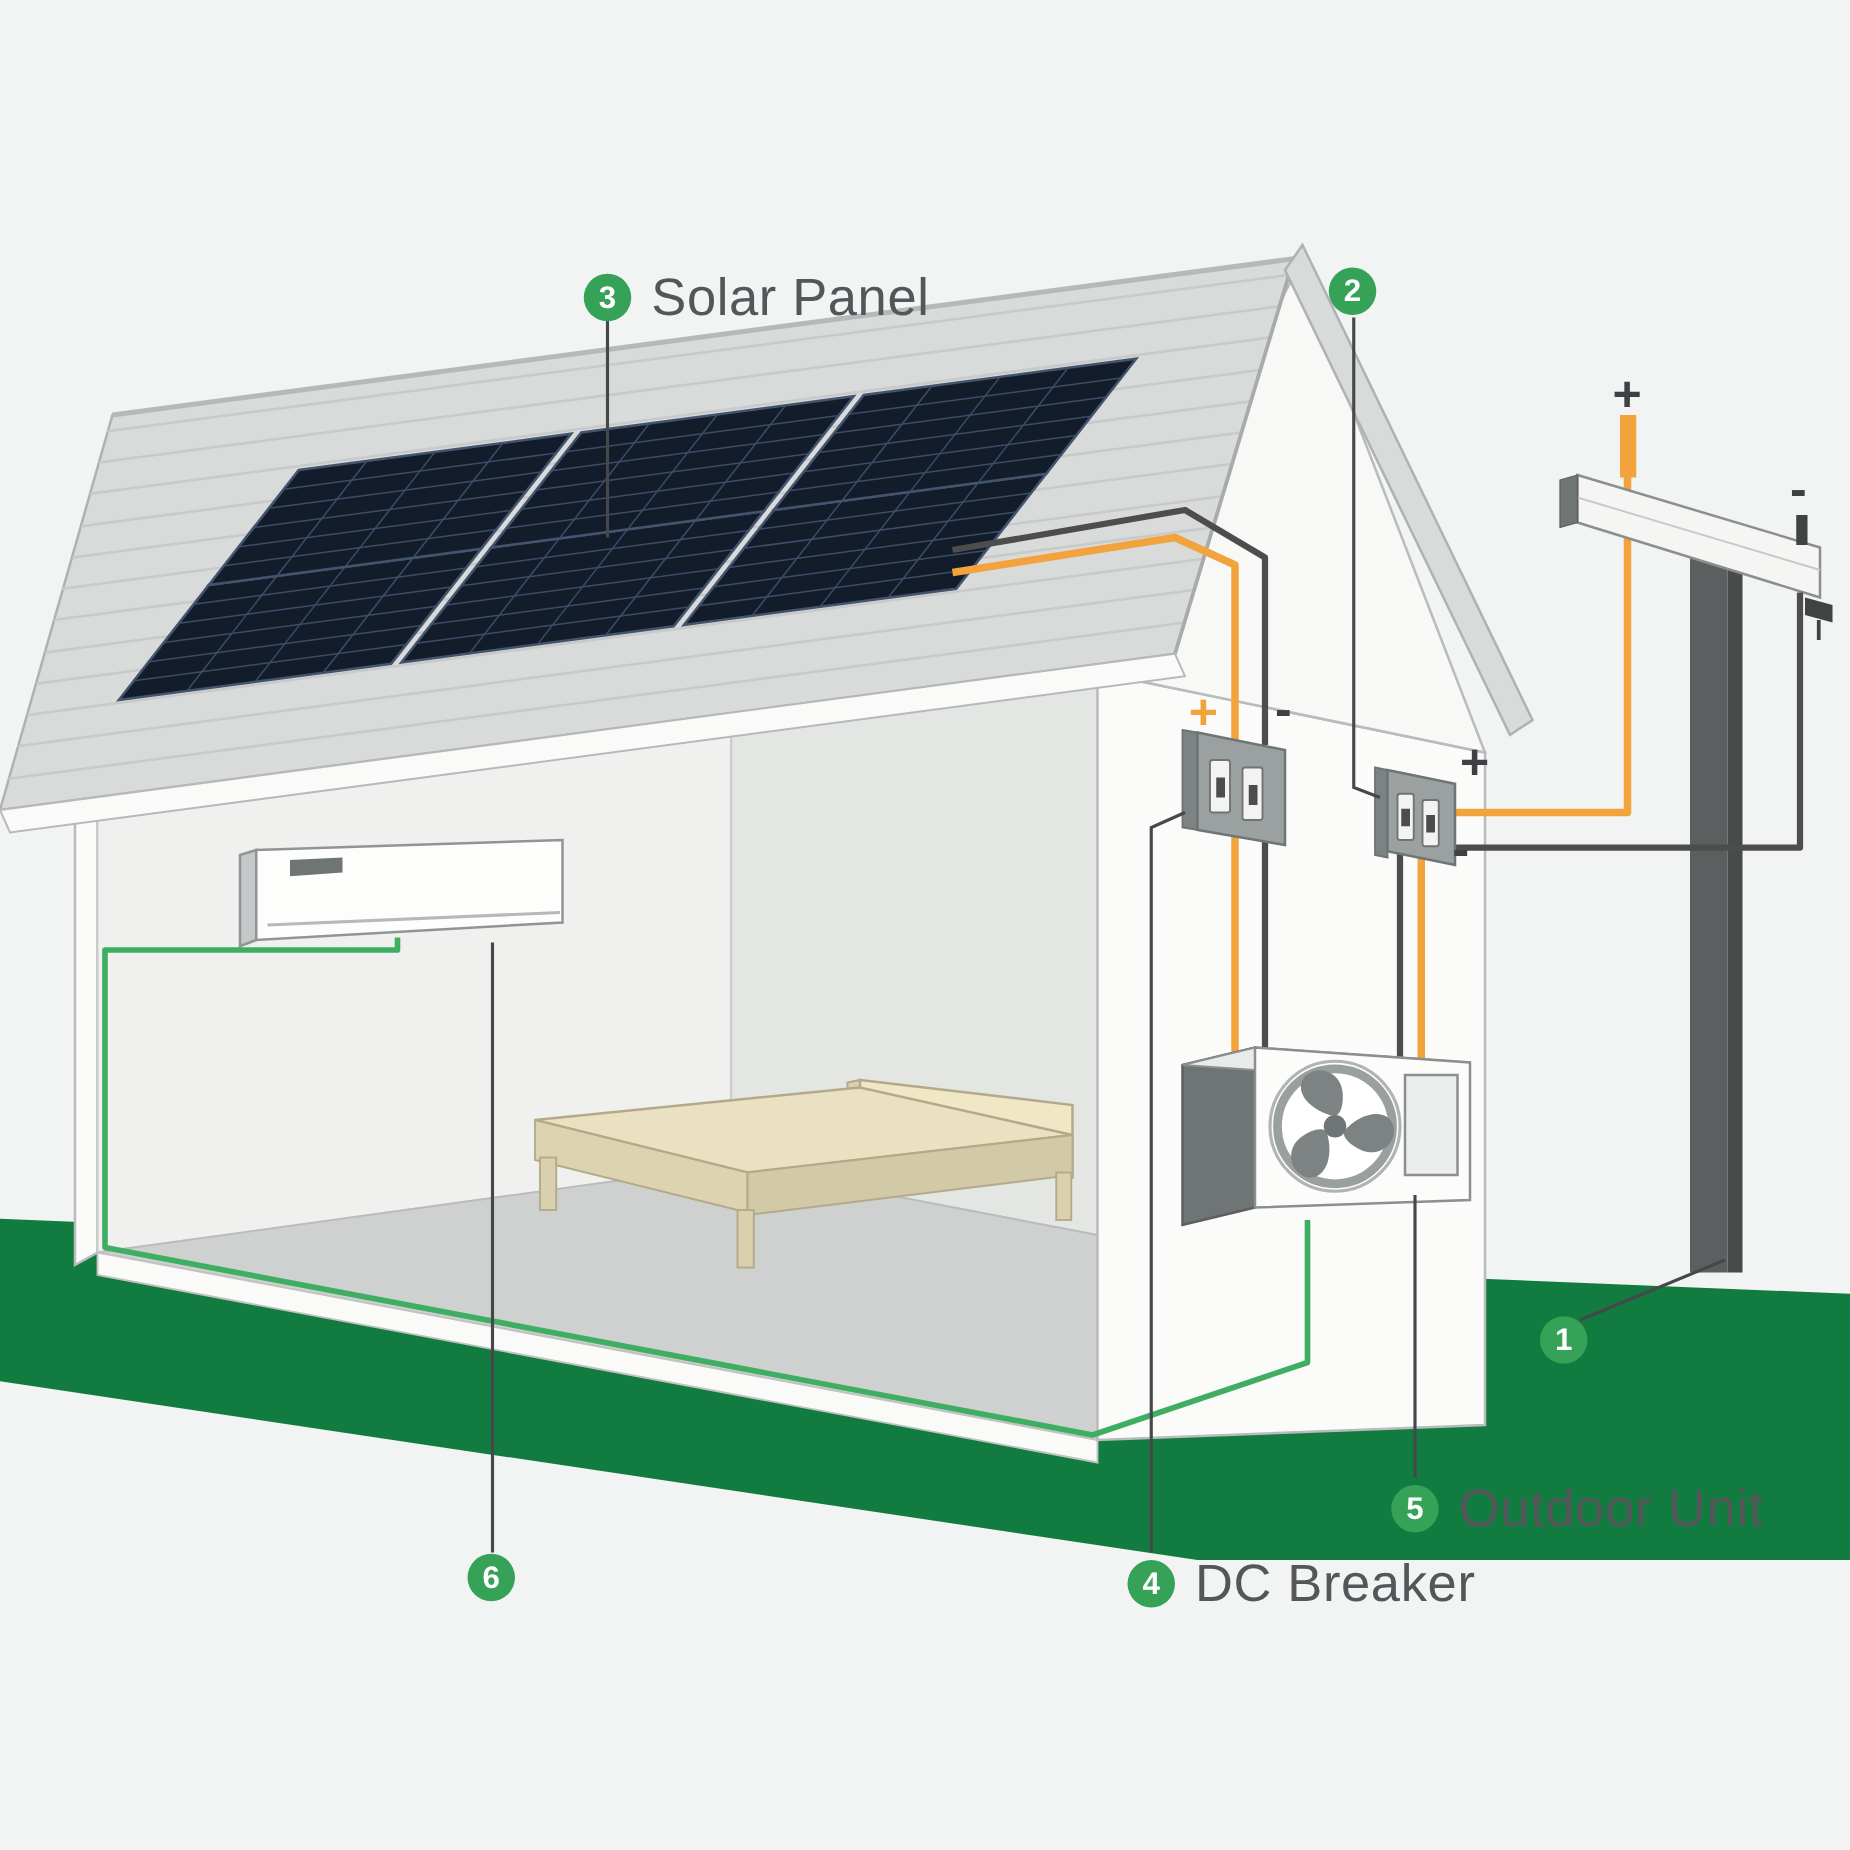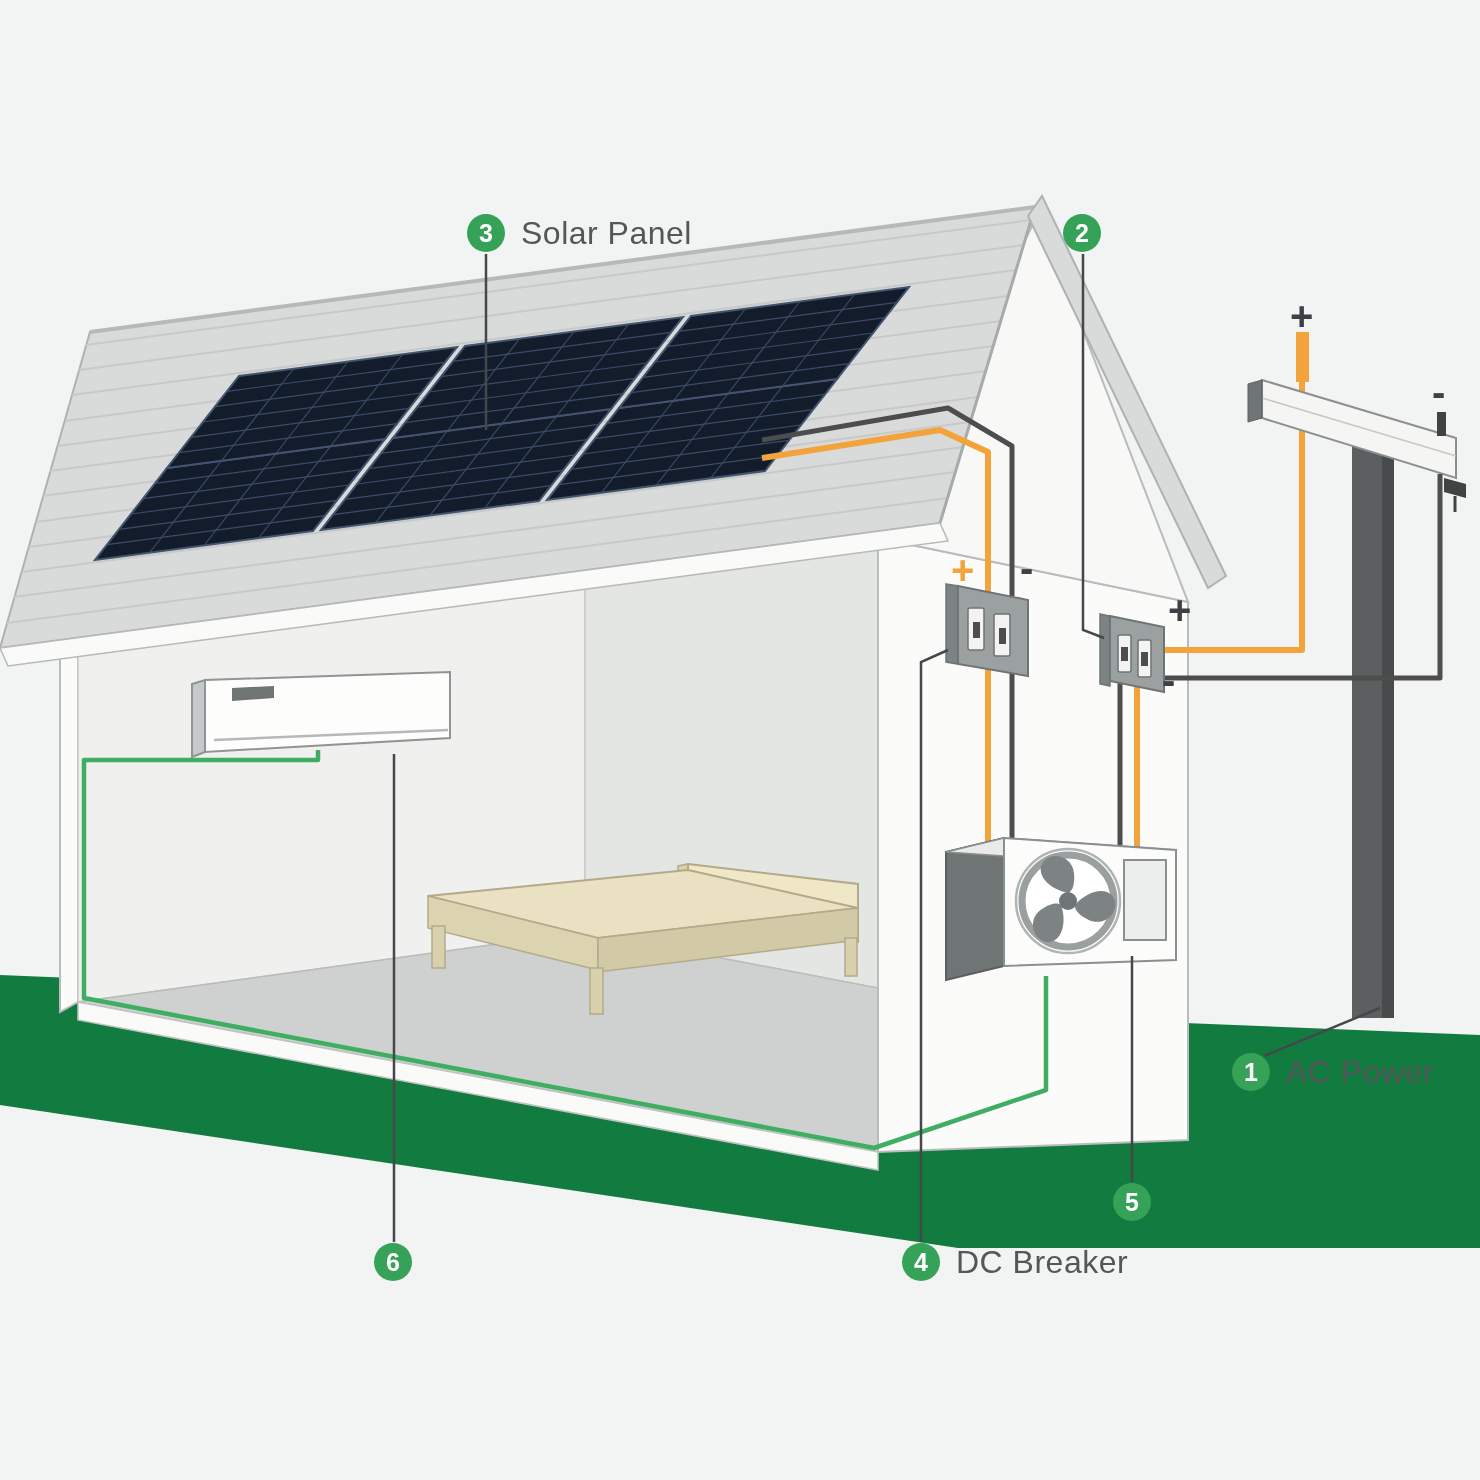--- a/index.html
+++ b/index.html
@@ -12,21 +12,21 @@
   .tile-line{stroke:#c7cac9;stroke-width:2}
   .panel-body{fill:var(--solar-panel-color,#131c2b);stroke:#44546e;stroke-width:2;vector-effect:non-scaling-stroke}
   .panel-grid line{stroke:#3c4d68;stroke-width:1.2;vector-effect:non-scaling-stroke}
   .wire-pos{stroke:var(--wire-positive-color,#f2a33c);fill:none;stroke-width:6}
   .wire-neg{stroke:var(--wire-negative-color,#4d4d4d);fill:none;stroke-width:5}
   .wire-gnd{stroke:var(--wire-ground-color,#3fae63);fill:none;stroke-width:4.5}
   .leader{stroke:#46474a;stroke-width:2.5;fill:none}
   .label{position:absolute;display:flex;align-items:center;gap:16px;white-space:nowrap}
   .badge{width:38px;height:38px;border-radius:50%;background:var(--label-badge-color,#35a257);color:#fff;
          font-size:25px;font-weight:bold;display:flex;align-items:center;justify-content:center;flex:0 0 auto}
-  .label-text{font-size:32px;color:var(--label-text-color,#55565a);letter-spacing:.5px}
+  .label-text{font-size:42px;color:var(--label-text-color,#55565a);letter-spacing:.5px}
   .mark{position:absolute;font-size:40px;font-weight:bold;color:#3f4043;line-height:1}
   .mark-positive{color:var(--wire-positive-color,#f2a33c)}
 </style>
 </head>
 <body>
 
 <div class="diagram">
 
   <svg width="1480" height="1480" viewBox="0 0 1480 1480">
     <defs>
@@ -178,24 +178,24 @@
 
   <div class="label" style="left:467px;top:214px">
     <span class="badge">3</span>
     <span class="label-text">Solar Panel</span>
   </div>
   <div class="label" style="left:1063px;top:214px">
     <span class="badge">2</span>
   </div>
   <div class="label" style="left:1232px;top:1053px">
     <span class="badge">1</span>
-    <span class="label-text">AC Power</span>
   </div>
   <div class="label" style="left:1113px;top:1183px">
     <span class="badge">5</span>
+    <span class="label-text">Outdoor Unit</span>
   </div>
   <div class="label" style="left:902px;top:1243px">
     <span class="badge">4</span>
     <span class="label-text">DC Breaker</span>
   </div>
   <div class="label" style="left:374px;top:1243px">
     <span class="badge">6</span>
   </div>
 
   <div class="mark" style="left:1290px;top:296px">+</div>

